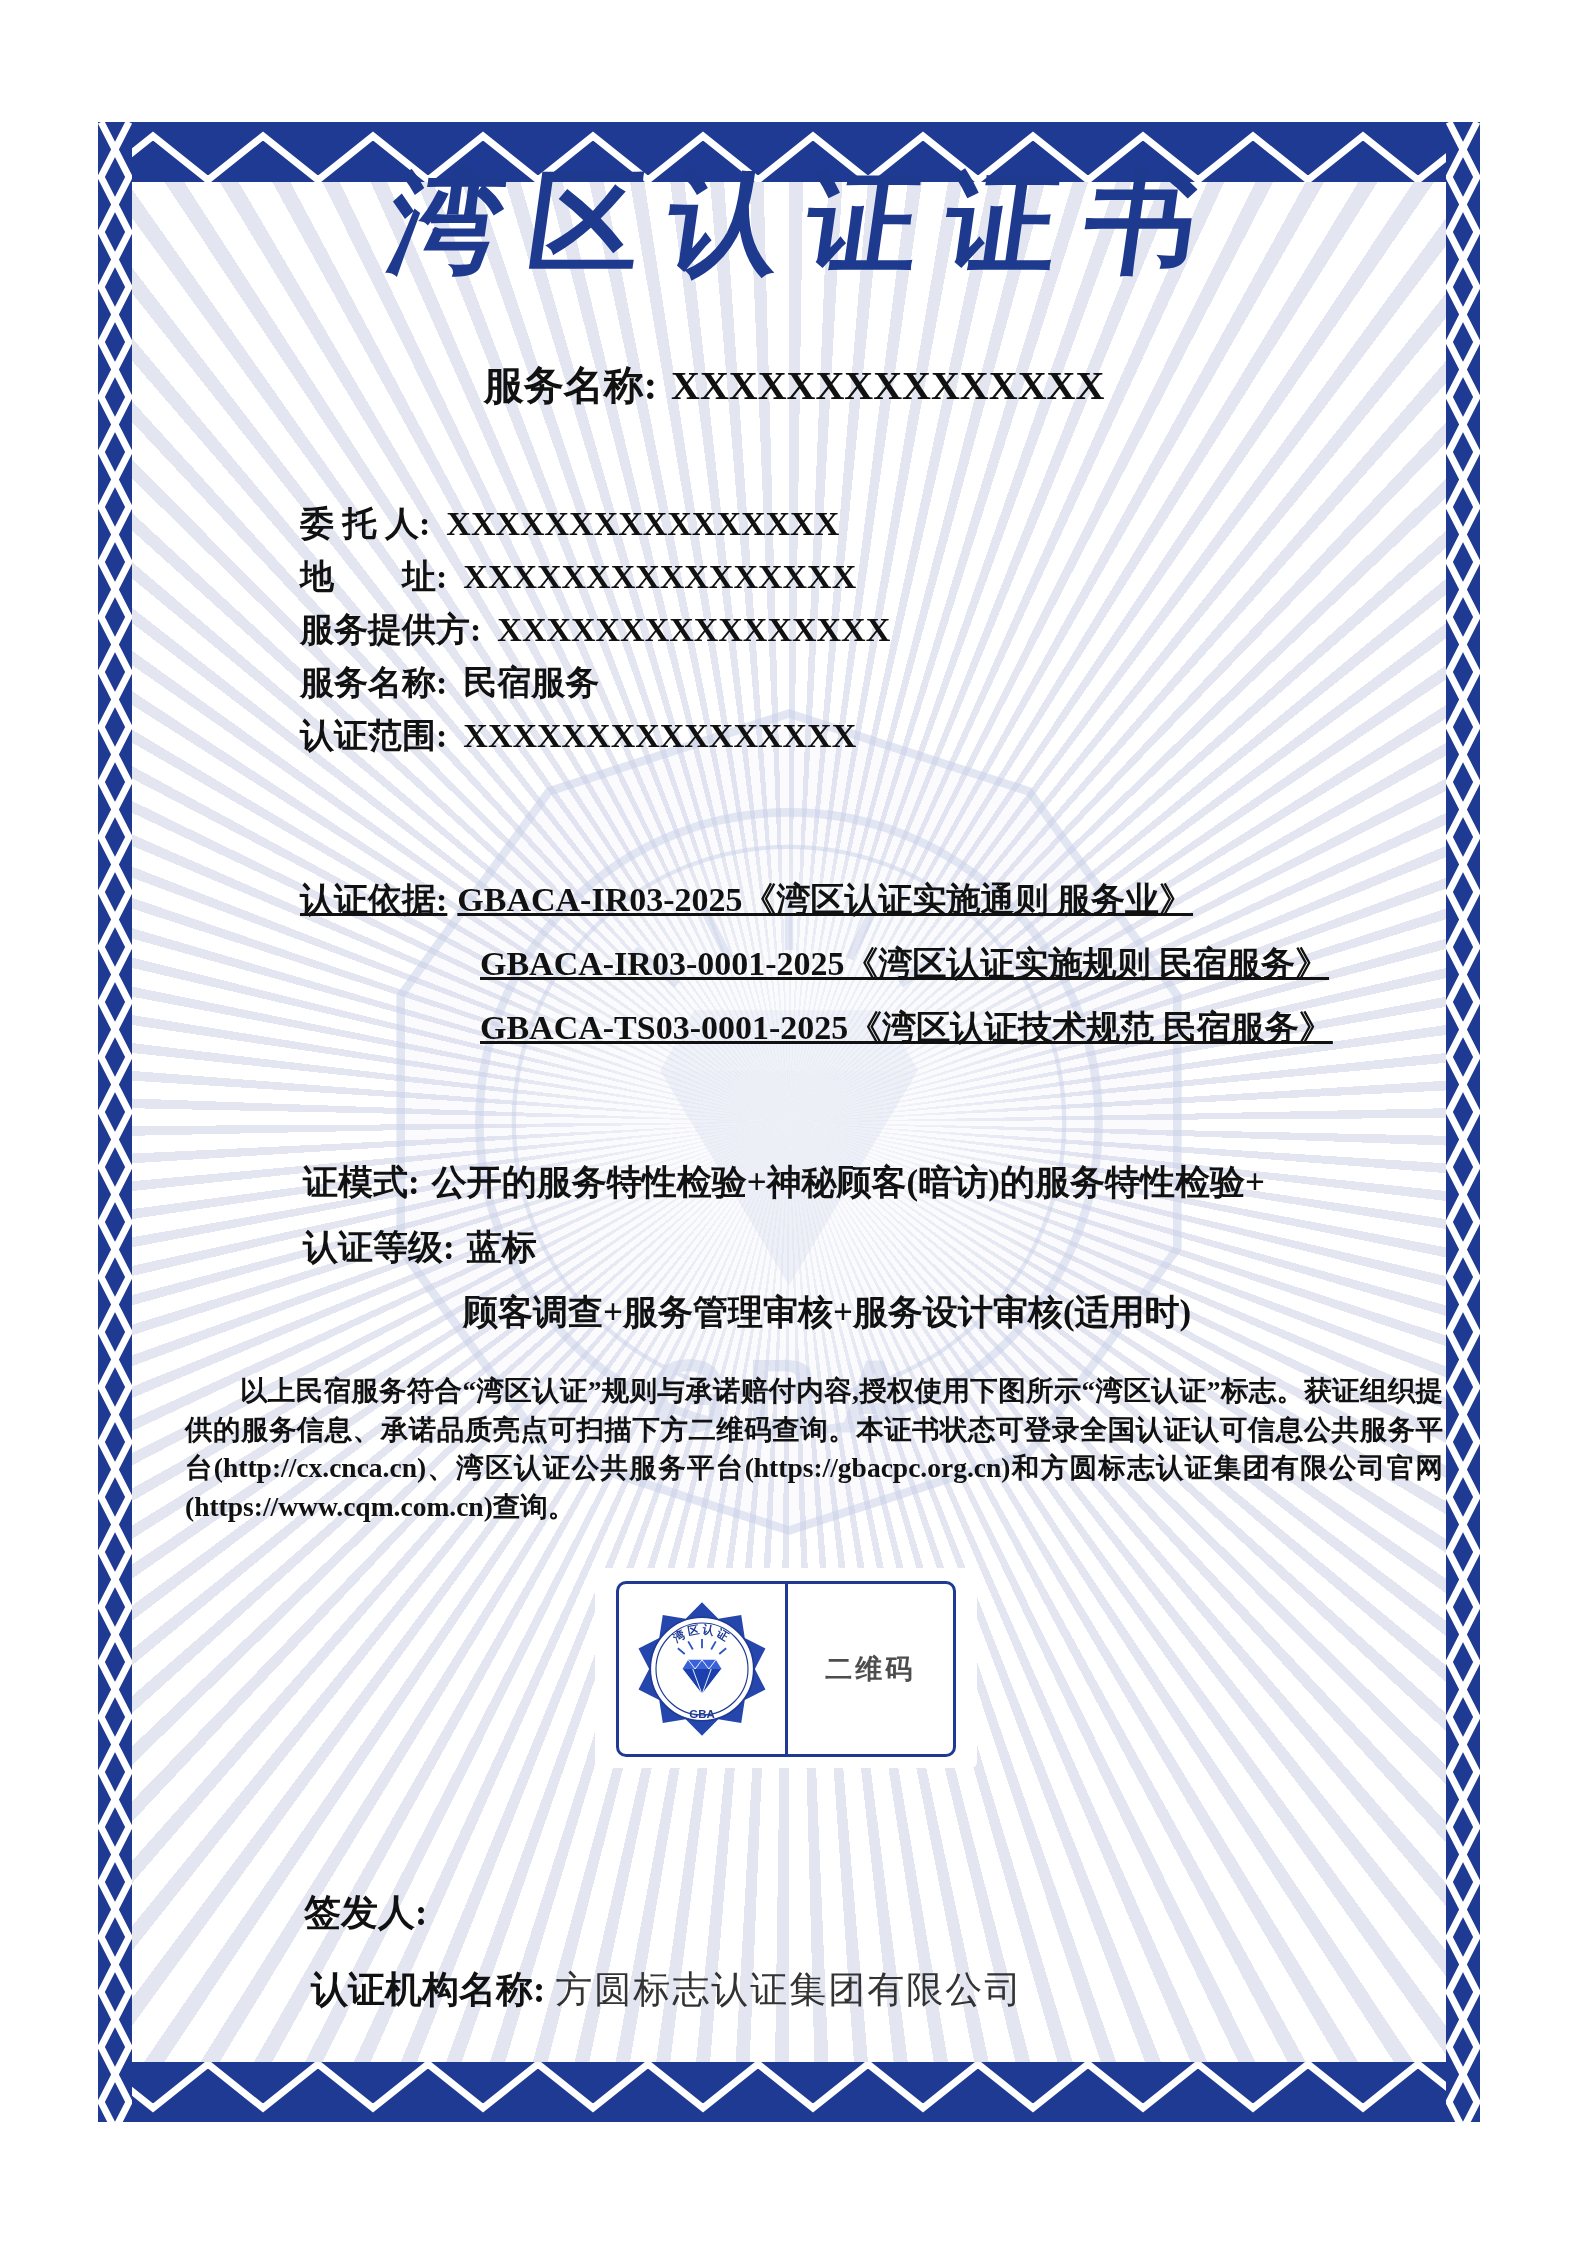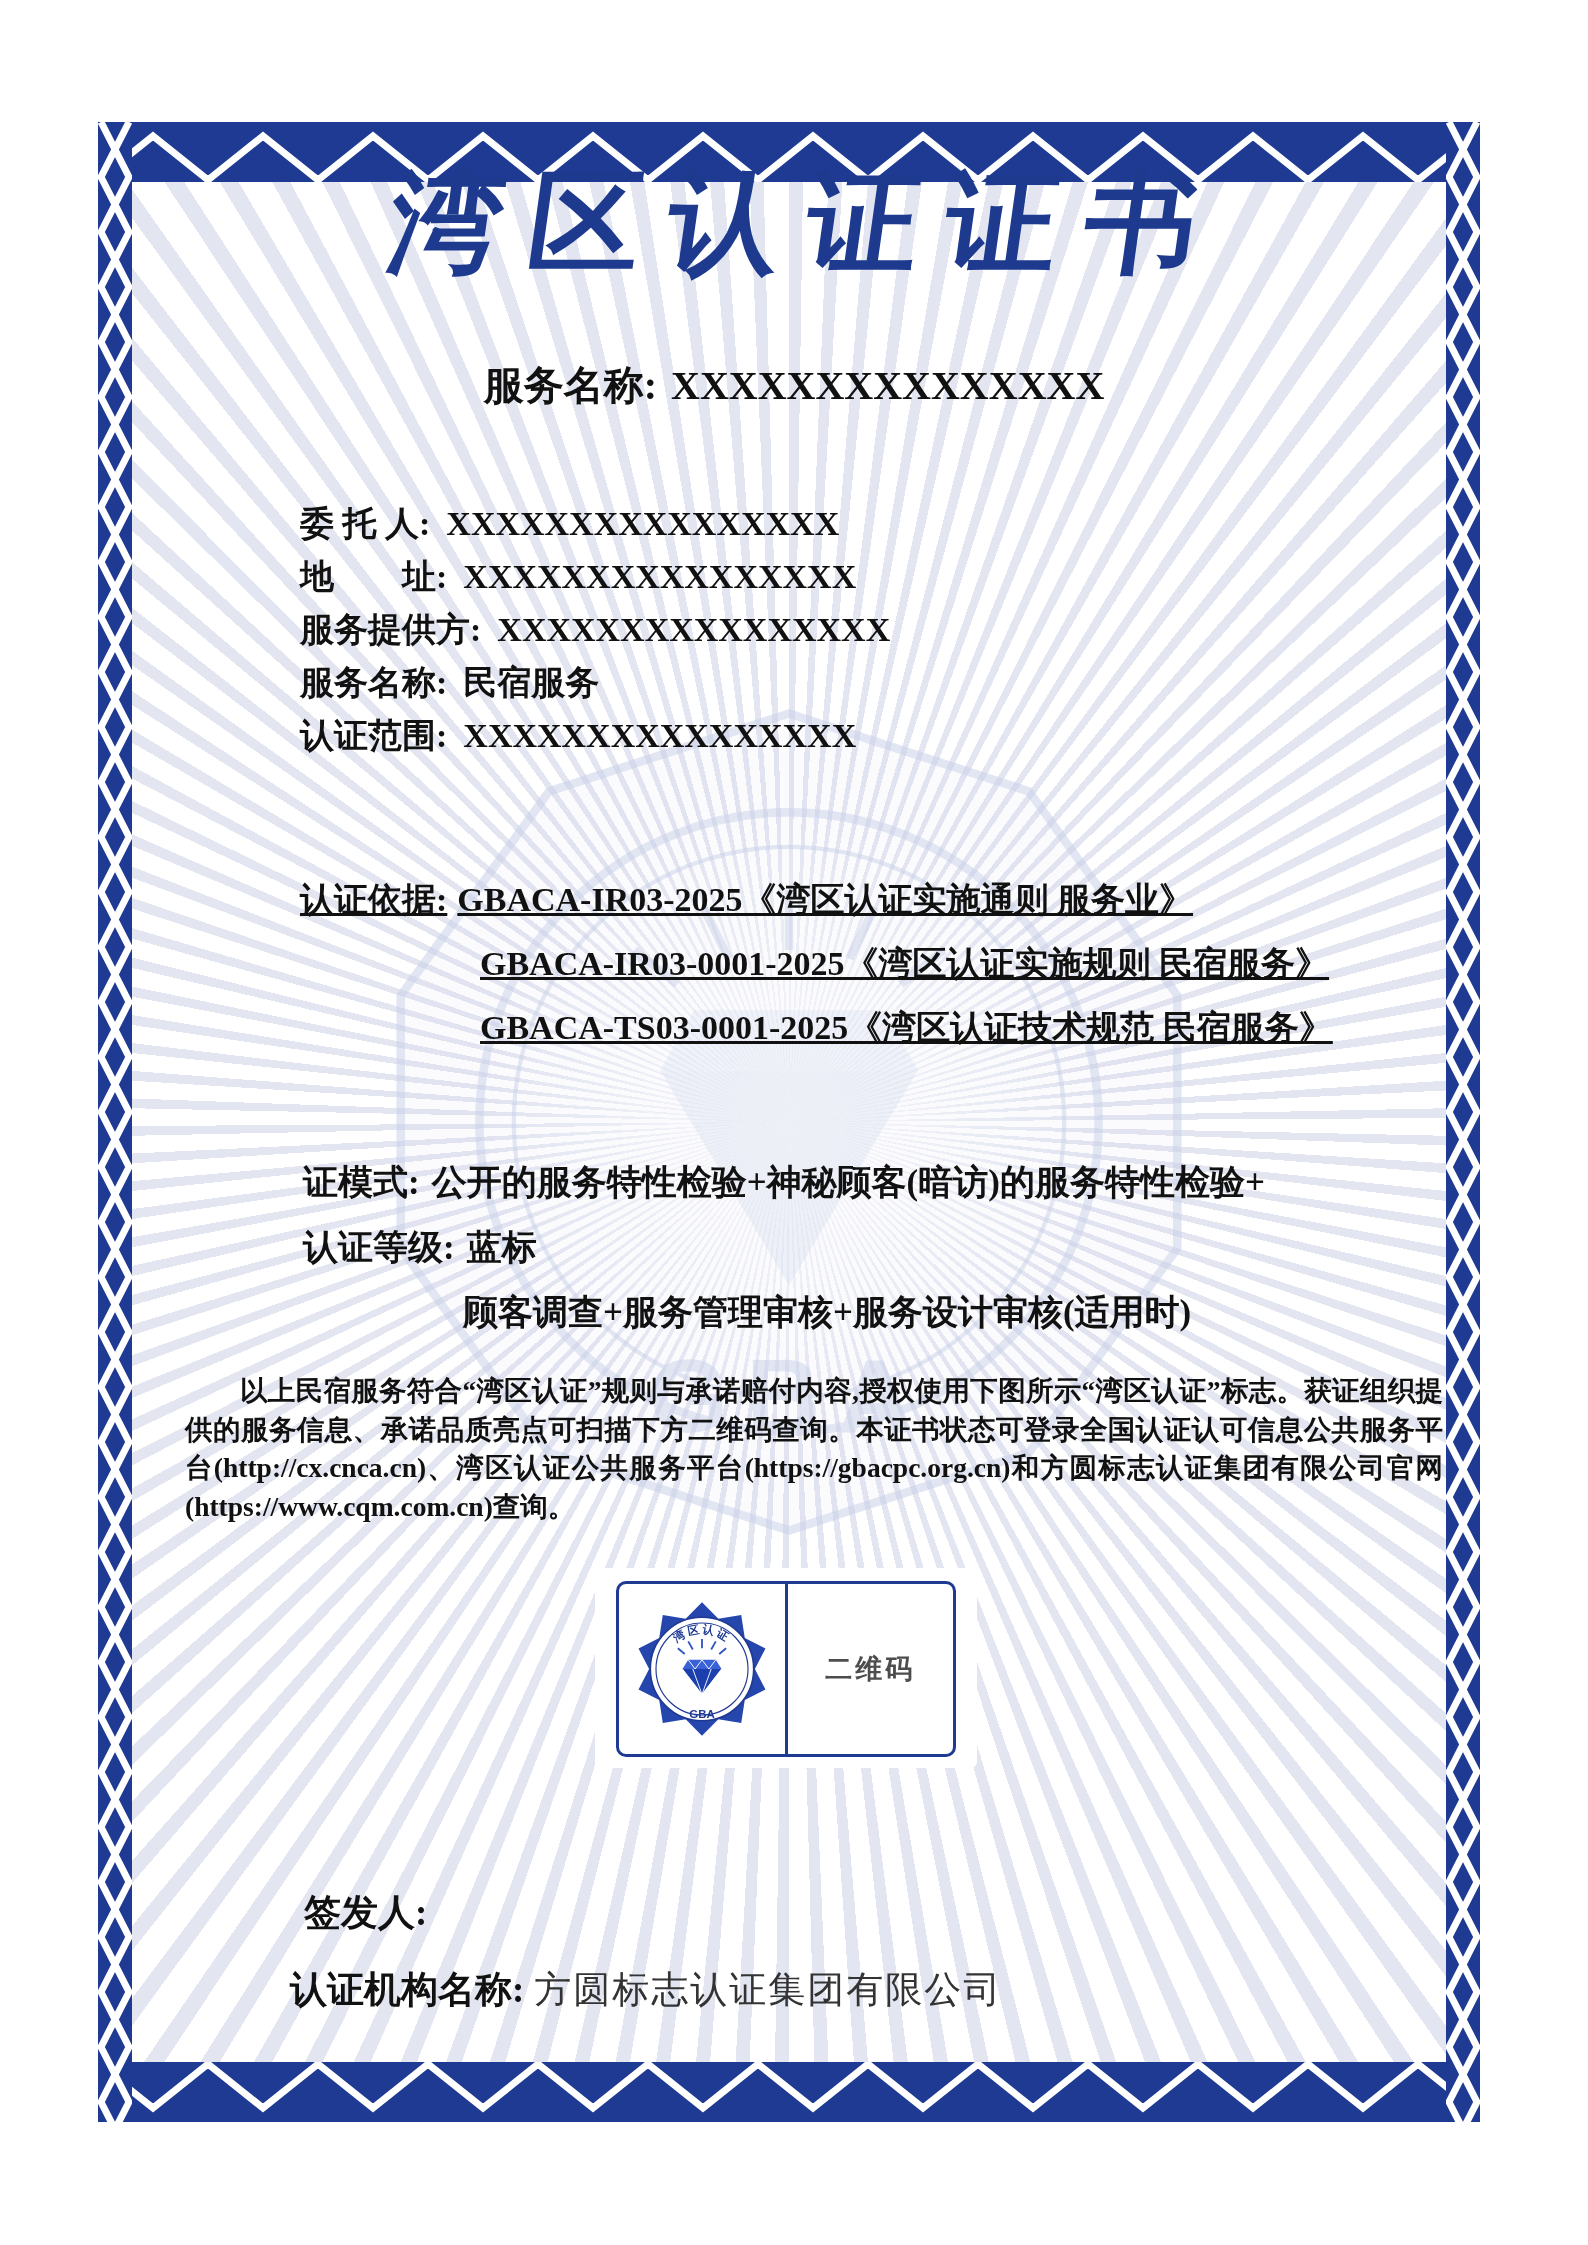--- a/index.html
+++ b/index.html
@@ -61,21 +61,21 @@
   .qr-cell-left{border-right:3px solid #1f3a93;}
   .qr-text{
     font-family:"Liberation Sans","DejaVu Sans",sans-serif;
     font-size:27px; font-weight:600; color:#4d4d4d; letter-spacing:3px;
   }
   
   .dates{position:absolute; left:300px; top:1812px; font-size:37px; font-weight:bold; white-space:nowrap;}
   .dates .dval{margin-left:10px;}
   .dates .dgap{display:inline-block; width:66px;}
   .signer{position:absolute; left:304px; top:1888px; font-size:37px; font-weight:bold;}
-  .agency{position:absolute; left:290px; top:1965px; font-size:37px; white-space:nowrap;}
+  .agency{position:absolute; left:311px; top:1965px; font-size:37px; white-space:nowrap;}
   .agency .alabel{font-weight:bold;}
   .agency .aval{font-weight:400; color:#333; margin-left:10px; letter-spacing:2px;}
 </style>
 </head>
 <body>
 
 <div class="page">
 
   <div class="rays"></div>
 

